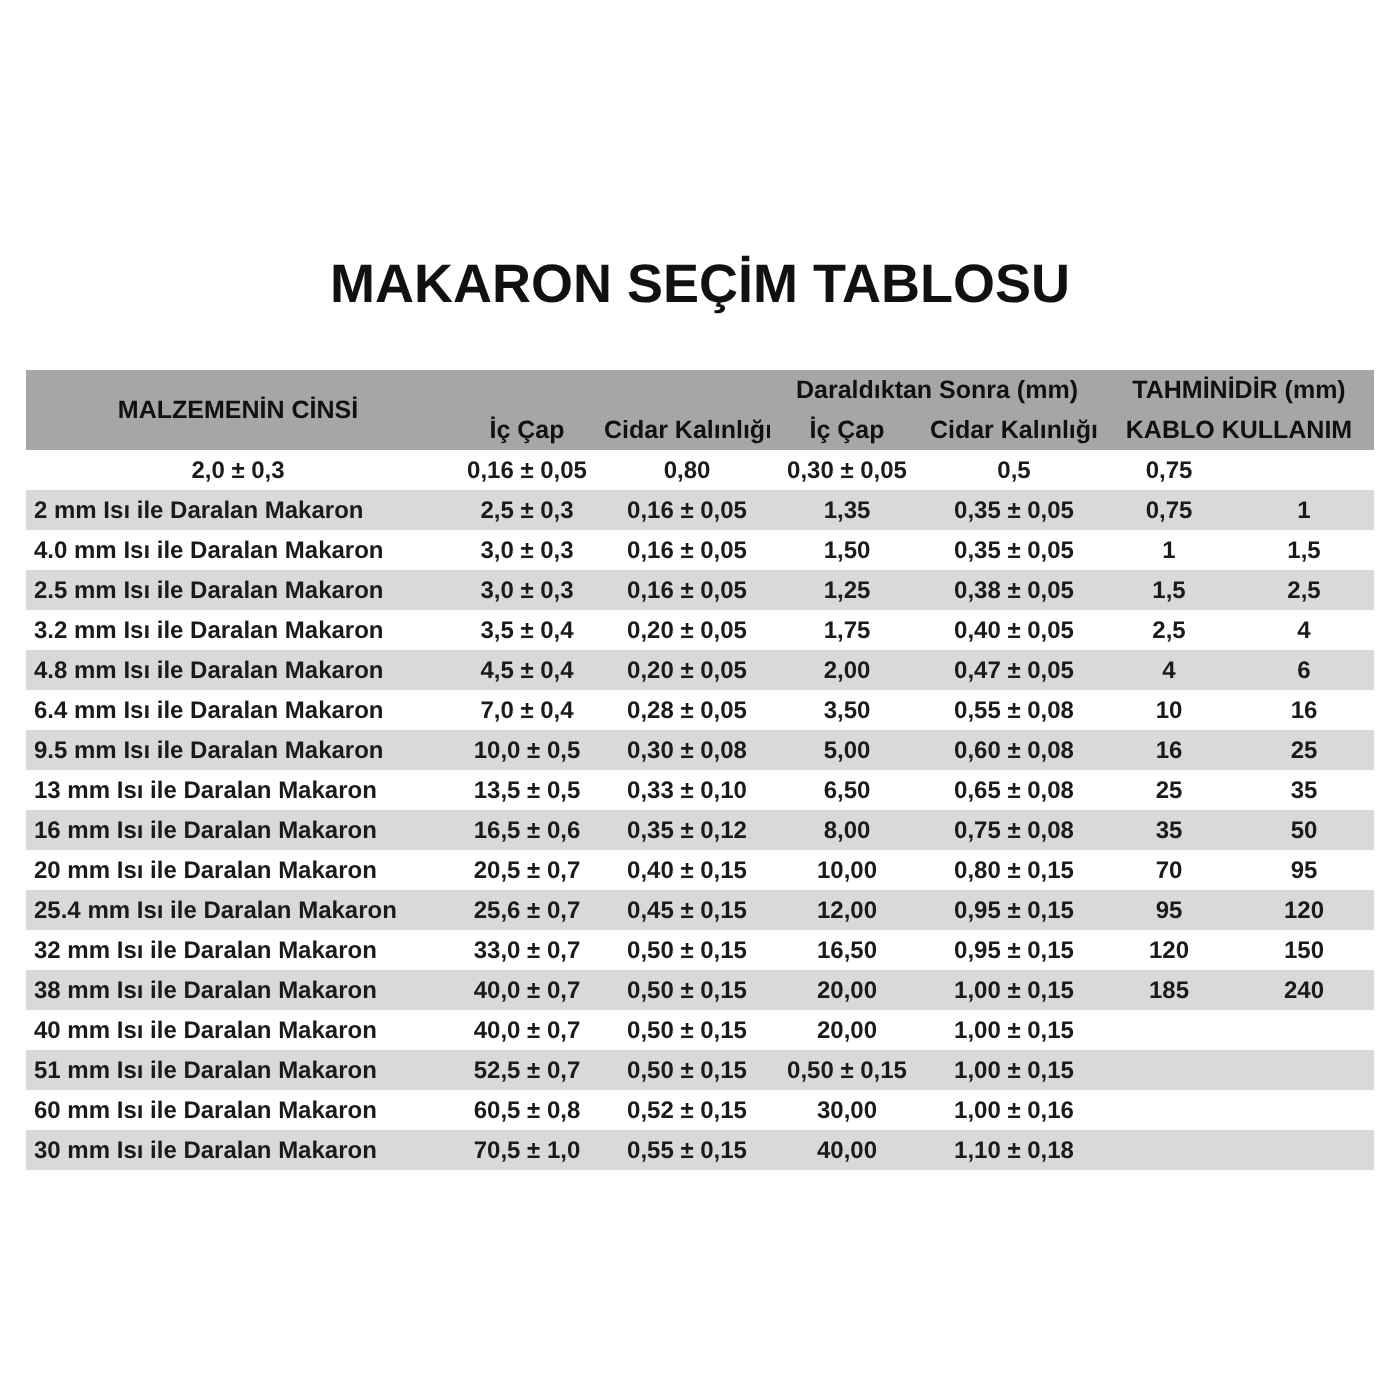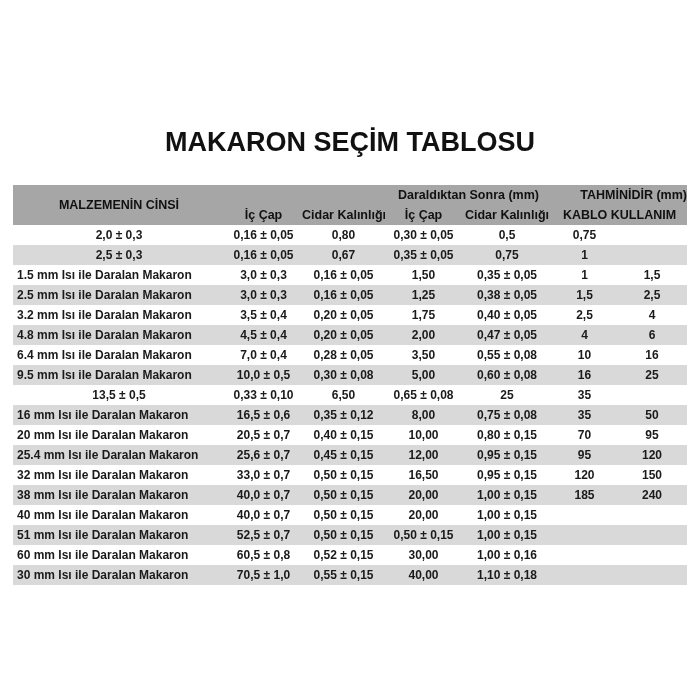--- a/index.html
+++ b/index.html
@@ -27,21 +27,21 @@
     background:var(--header-bg);
     margin-top:20px;
   }
   .th{
     font-size:12.5px;font-weight:bold;text-align:center;
     line-height:20px;white-space:nowrap;overflow:hidden;color:#111;
   }
   .th-material{grid-column:1;grid-row:1/3;display:flex;align-items:center;justify-content:center;}
   .th-before{grid-column:2/4;grid-row:1;}
   .th-after{grid-column:4/6;grid-row:1;}
-  .th-estimate{grid-column:6/8;grid-row:1;text-align:right;}
+  .th-estimate{grid-column:6/8;grid-row:1;}
   .th-ic1{grid-column:2;grid-row:2;}
   .th-cidar1{grid-column:3;grid-row:2;}
   .th-ic2{grid-column:4;grid-row:2;}
   .th-cidar2{grid-column:5;grid-row:2;}
   .th-kablo{grid-column:6/8;grid-row:2;}
   .row{
     display:grid;
     grid-template-columns:var(--cols);
     grid-template-rows:20px;
     background:var(--row-bg);
@@ -74,29 +74,30 @@
     <div>
         <div class="row">
     <div class="c">2,0 ± 0,3</div>
     <div class="c">0,16 ± 0,05</div>
     <div class="c cell-after-ic">0,80</div>
     <div class="c">0,30 ± 0,05</div>
     <div class="c">0,5</div>
     <div class="c">0,75</div>
   </div>
         <div class="row alt">
+    <div class="c material">2 mm Isı ile Daralan Makaron</div>
     <div class="c">2,5 ± 0,3</div>
     <div class="c">0,16 ± 0,05</div>
-    <div class="c cell-after-ic">0,67</div>
+    <div class="c cell-after-ic">1,35</div>
     <div class="c">0,35 ± 0,05</div>
     <div class="c">0,75</div>
     <div class="c">1</div>
   </div>
         <div class="row">
-    <div class="c material">1.5 mm Isı ile Daralan Makaron</div>
+    <div class="c material">4.0 mm Isı ile Daralan Makaron</div>
     <div class="c">3,0 ± 0,3</div>
     <div class="c">0,16 ± 0,05</div>
     <div class="c cell-after-ic">1,50</div>
     <div class="c">0,35 ± 0,05</div>
     <div class="c">1</div>
     <div class="c">1,5</div>
   </div>
         <div class="row alt">
     <div class="c material">2.5 mm Isı ile Daralan Makaron</div>
     <div class="c">3,0 ± 0,3</div>
@@ -136,20 +137,21 @@
         <div class="row alt">
     <div class="c material">9.5 mm Isı ile Daralan Makaron</div>
     <div class="c">10,0 ± 0,5</div>
     <div class="c">0,30 ± 0,08</div>
     <div class="c cell-after-ic">5,00</div>
     <div class="c">0,60 ± 0,08</div>
     <div class="c">16</div>
     <div class="c">25</div>
   </div>
         <div class="row">
+    <div class="c material">13 mm Isı ile Daralan Makaron</div>
     <div class="c">13,5 ± 0,5</div>
     <div class="c">0,33 ± 0,10</div>
     <div class="c cell-after-ic">6,50</div>
     <div class="c">0,65 ± 0,08</div>
     <div class="c">25</div>
     <div class="c">35</div>
   </div>
         <div class="row alt">
     <div class="c material">16 mm Isı ile Daralan Makaron</div>
     <div class="c">16,5 ± 0,6</div>

